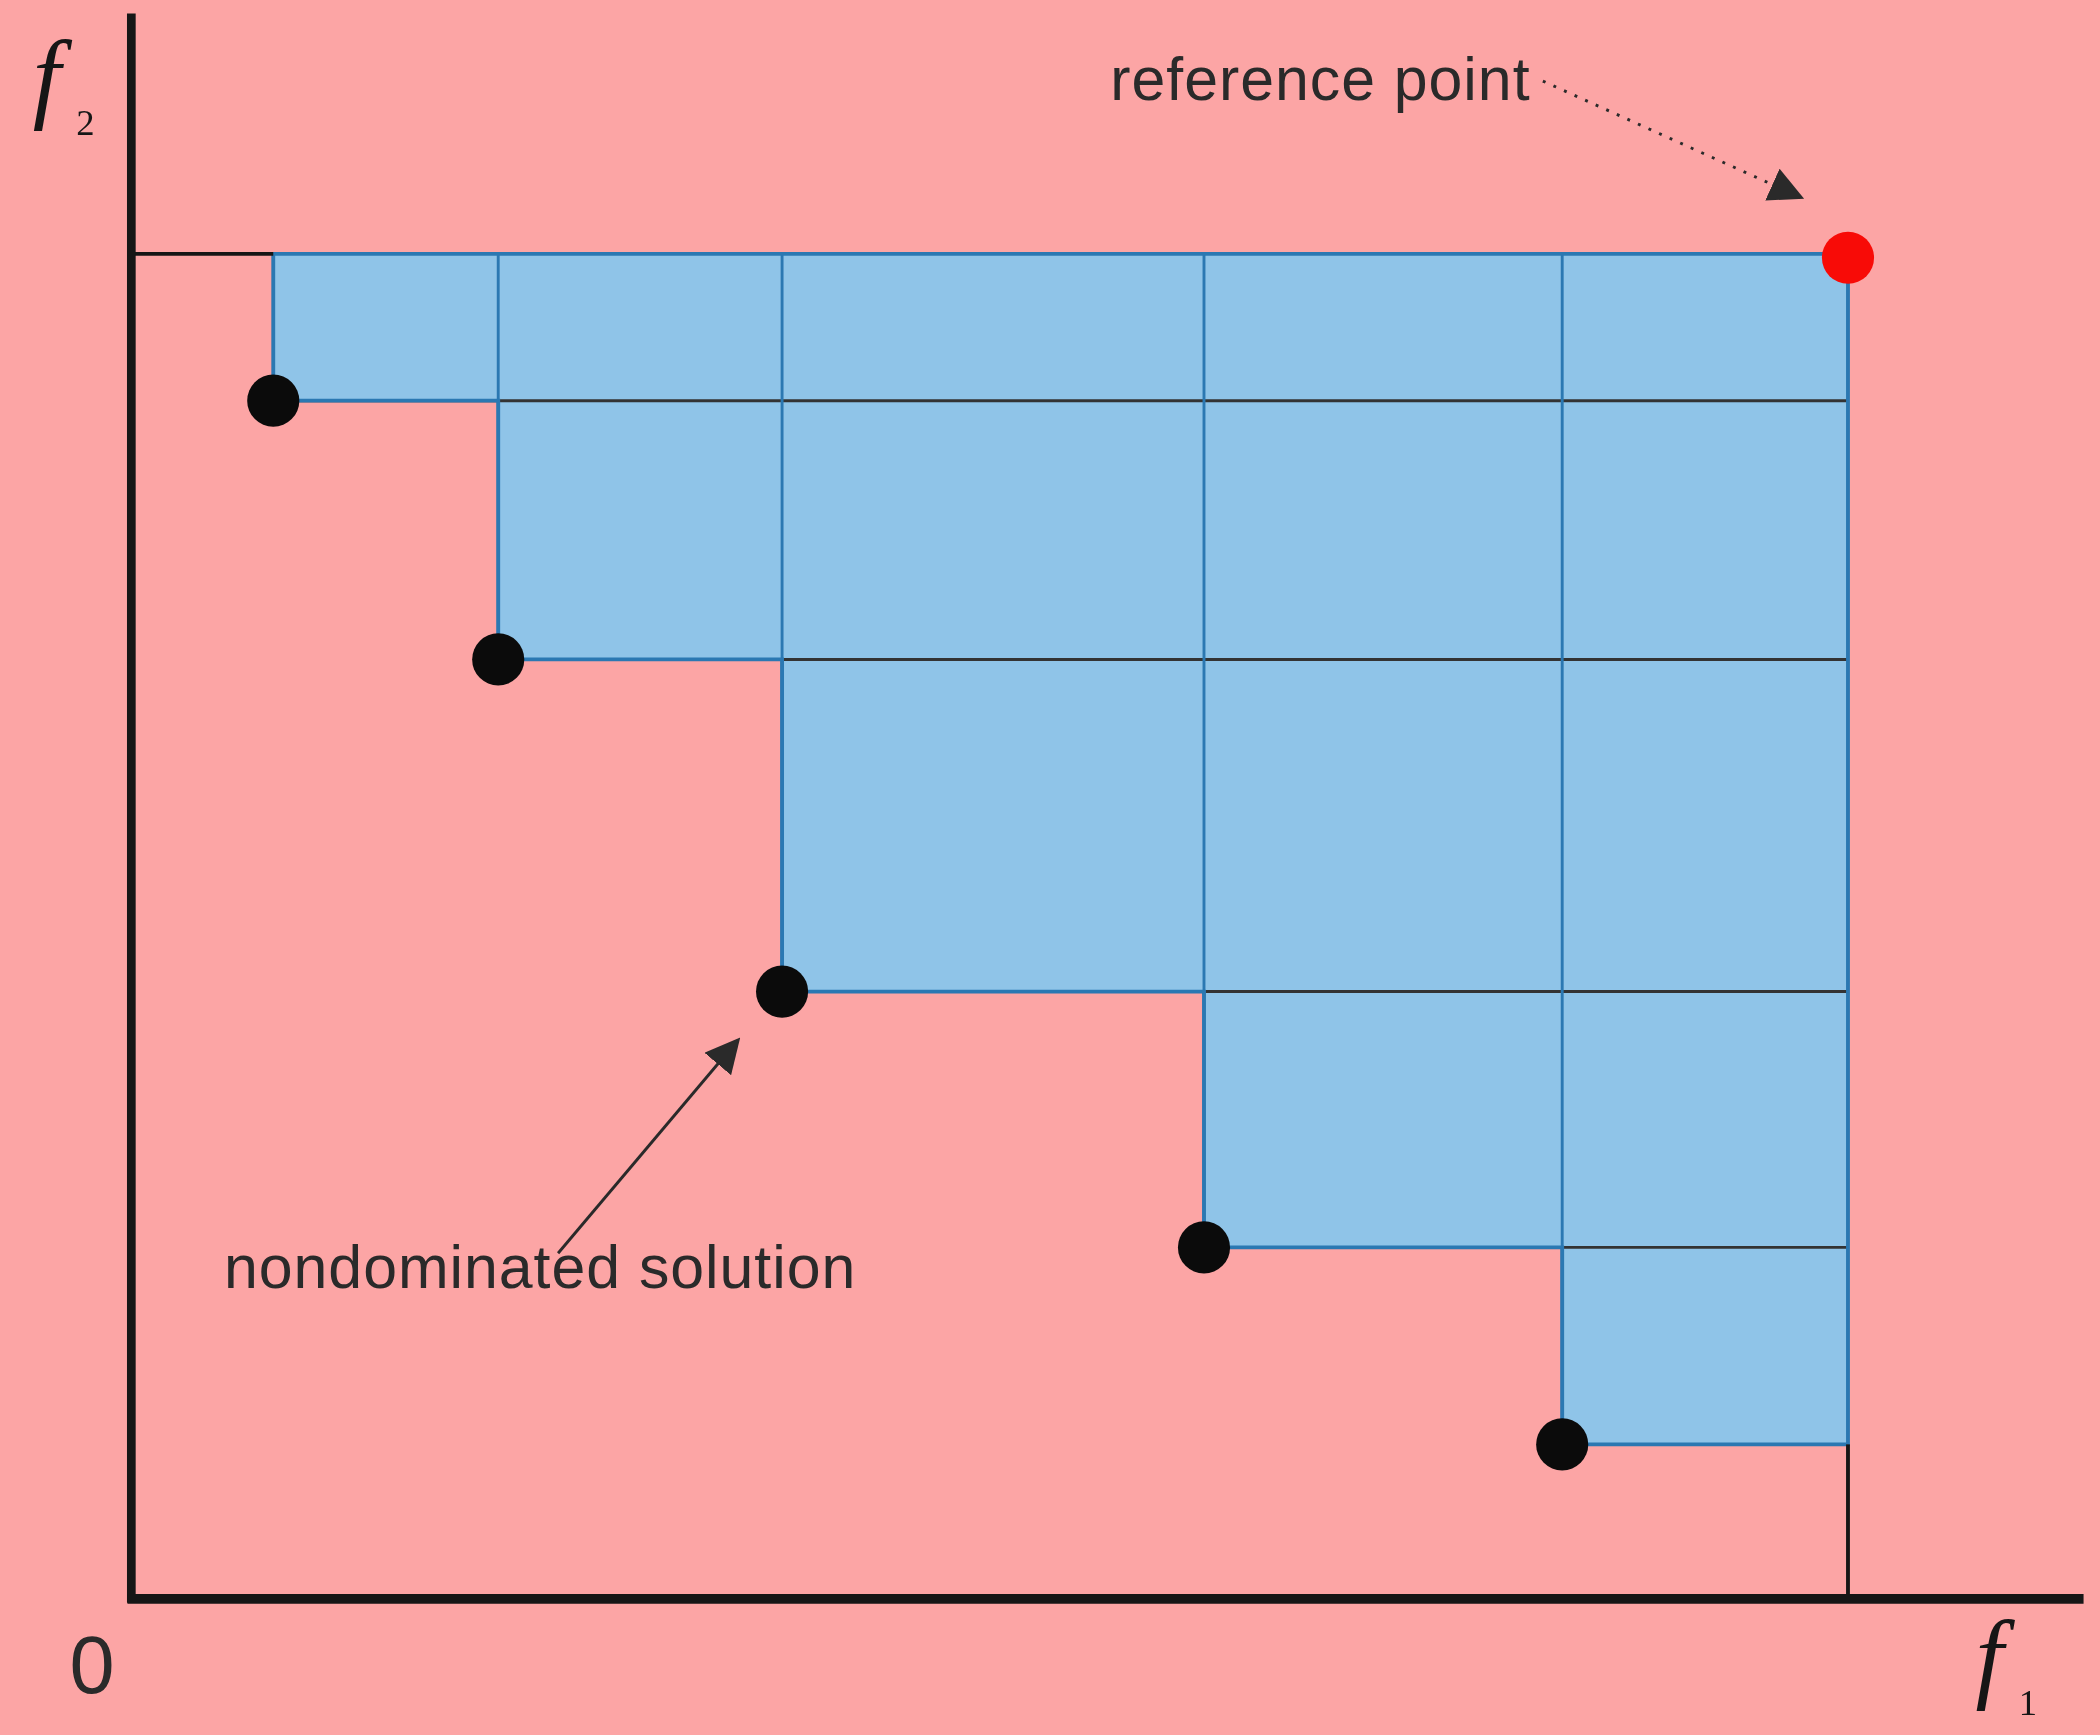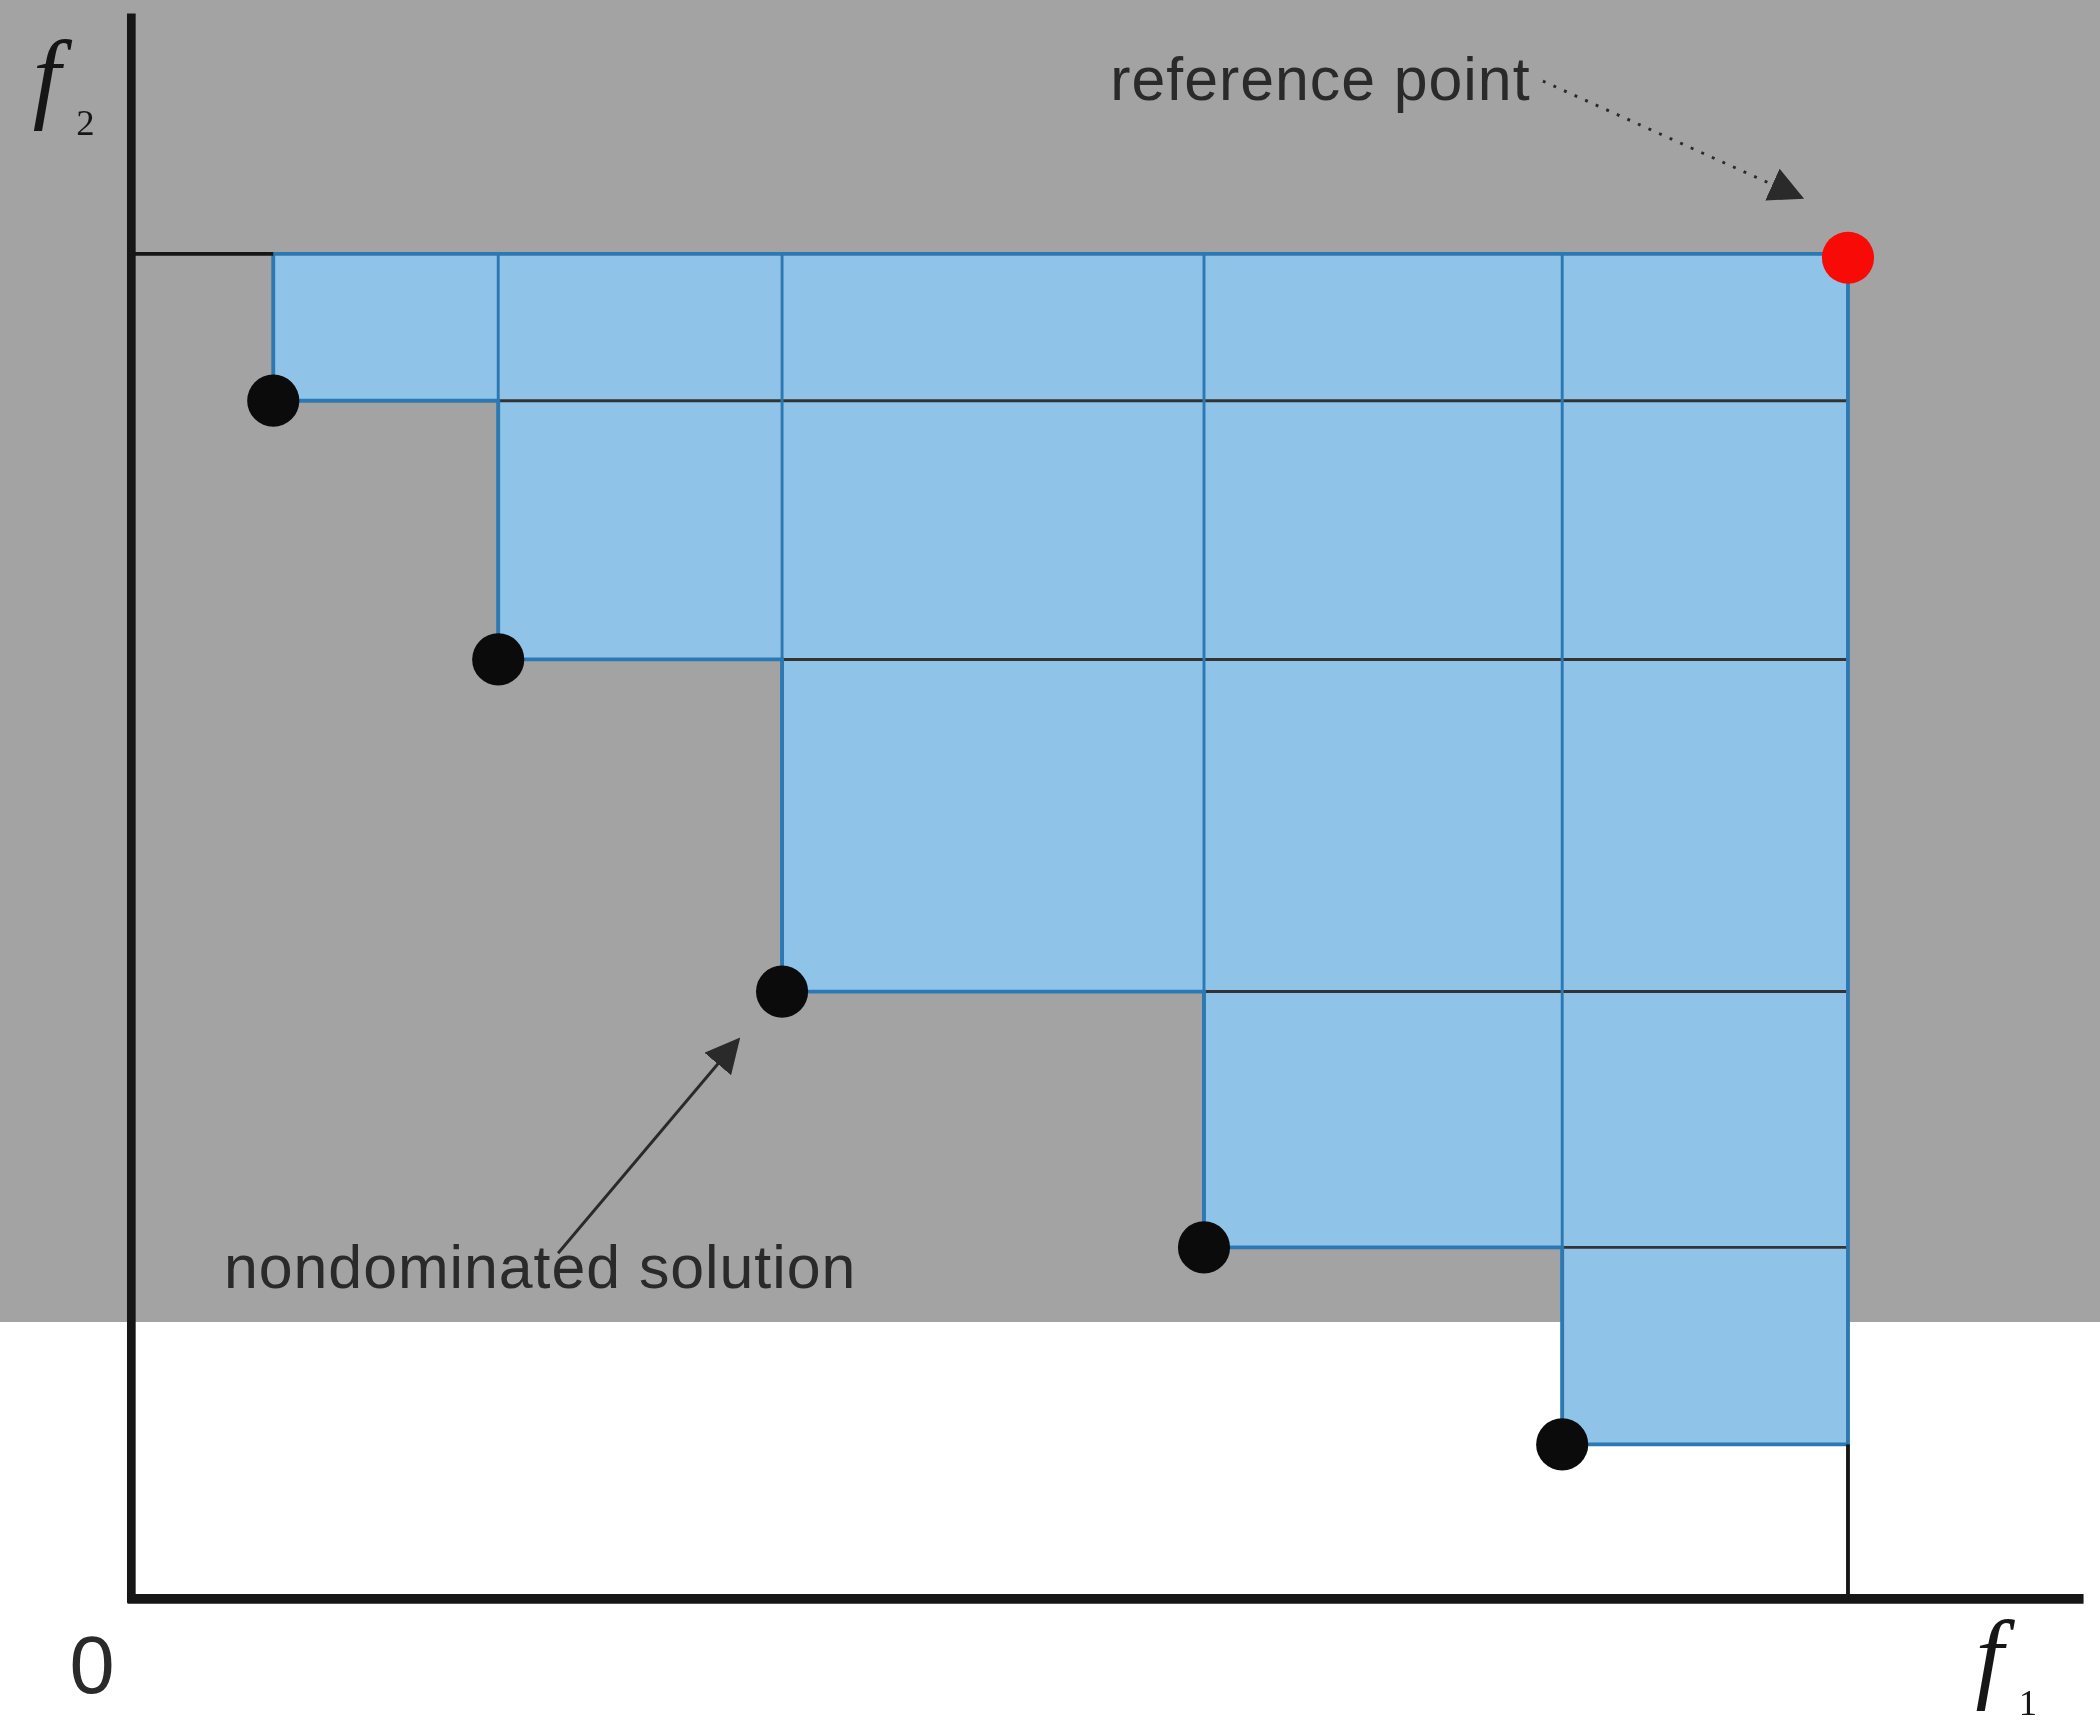--- a/index.html
+++ b/index.html
@@ -5,23 +5,23 @@
   html, body {
     margin: 0;
     padding: 0;
     background: #ffffff;
     width: 2100px;
     height: 1735px;
     overflow: hidden;
   }
   .figure-wrap {
     width: 2100px;
-    height: 1322px;
+    height: 1735px;
     position: relative;
-    background: #a3a3a3;
+    background: #fca5a5;
   }
   svg { display: block; }
   .axis-math-label {
     font-family: "Liberation Serif", "DejaVu Serif", serif;
     font-style: italic;
     font-size: 104px;
     fill: #161616;
   }
   .axis-math-sub {
     font-style: normal;

